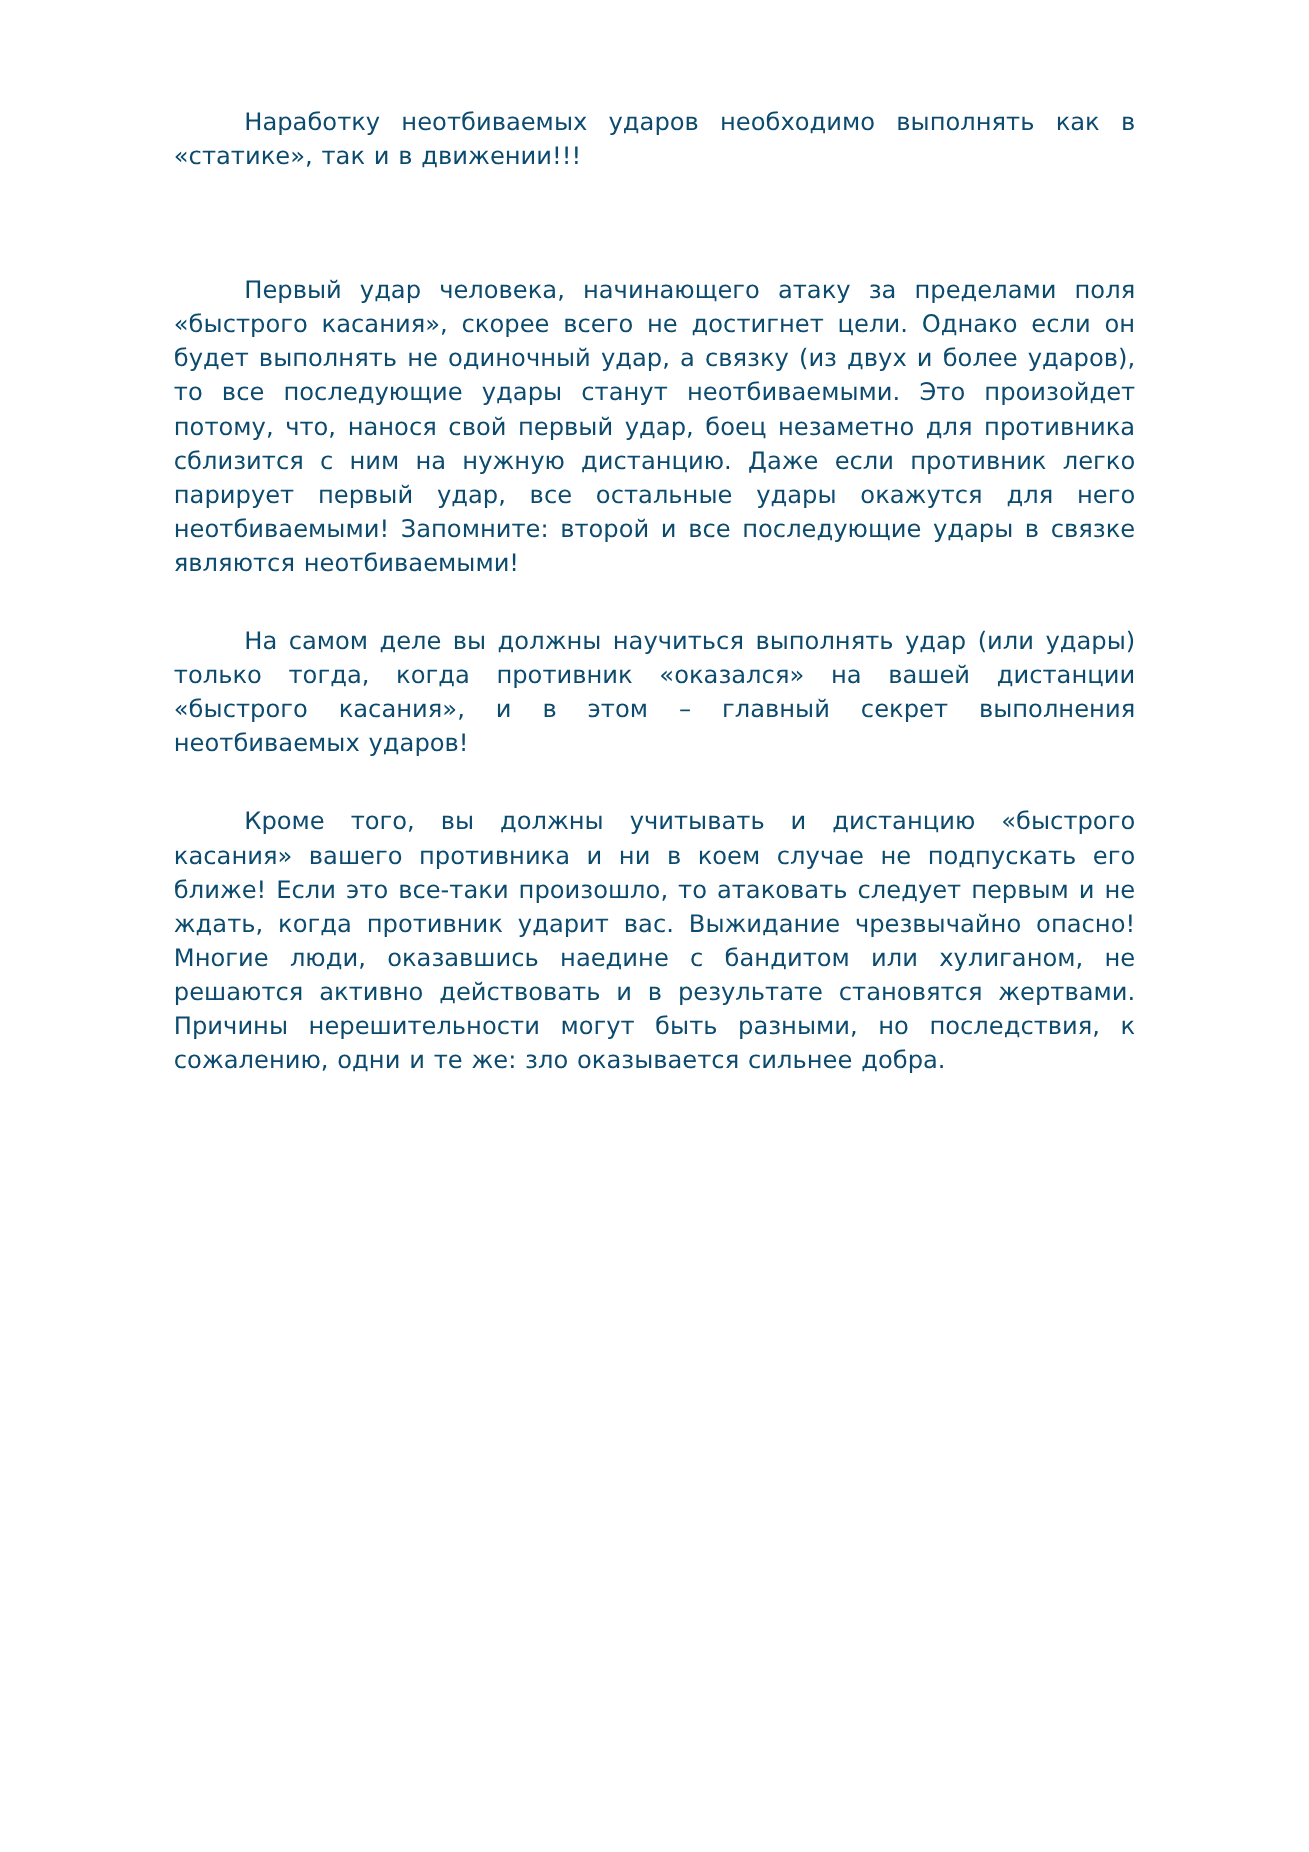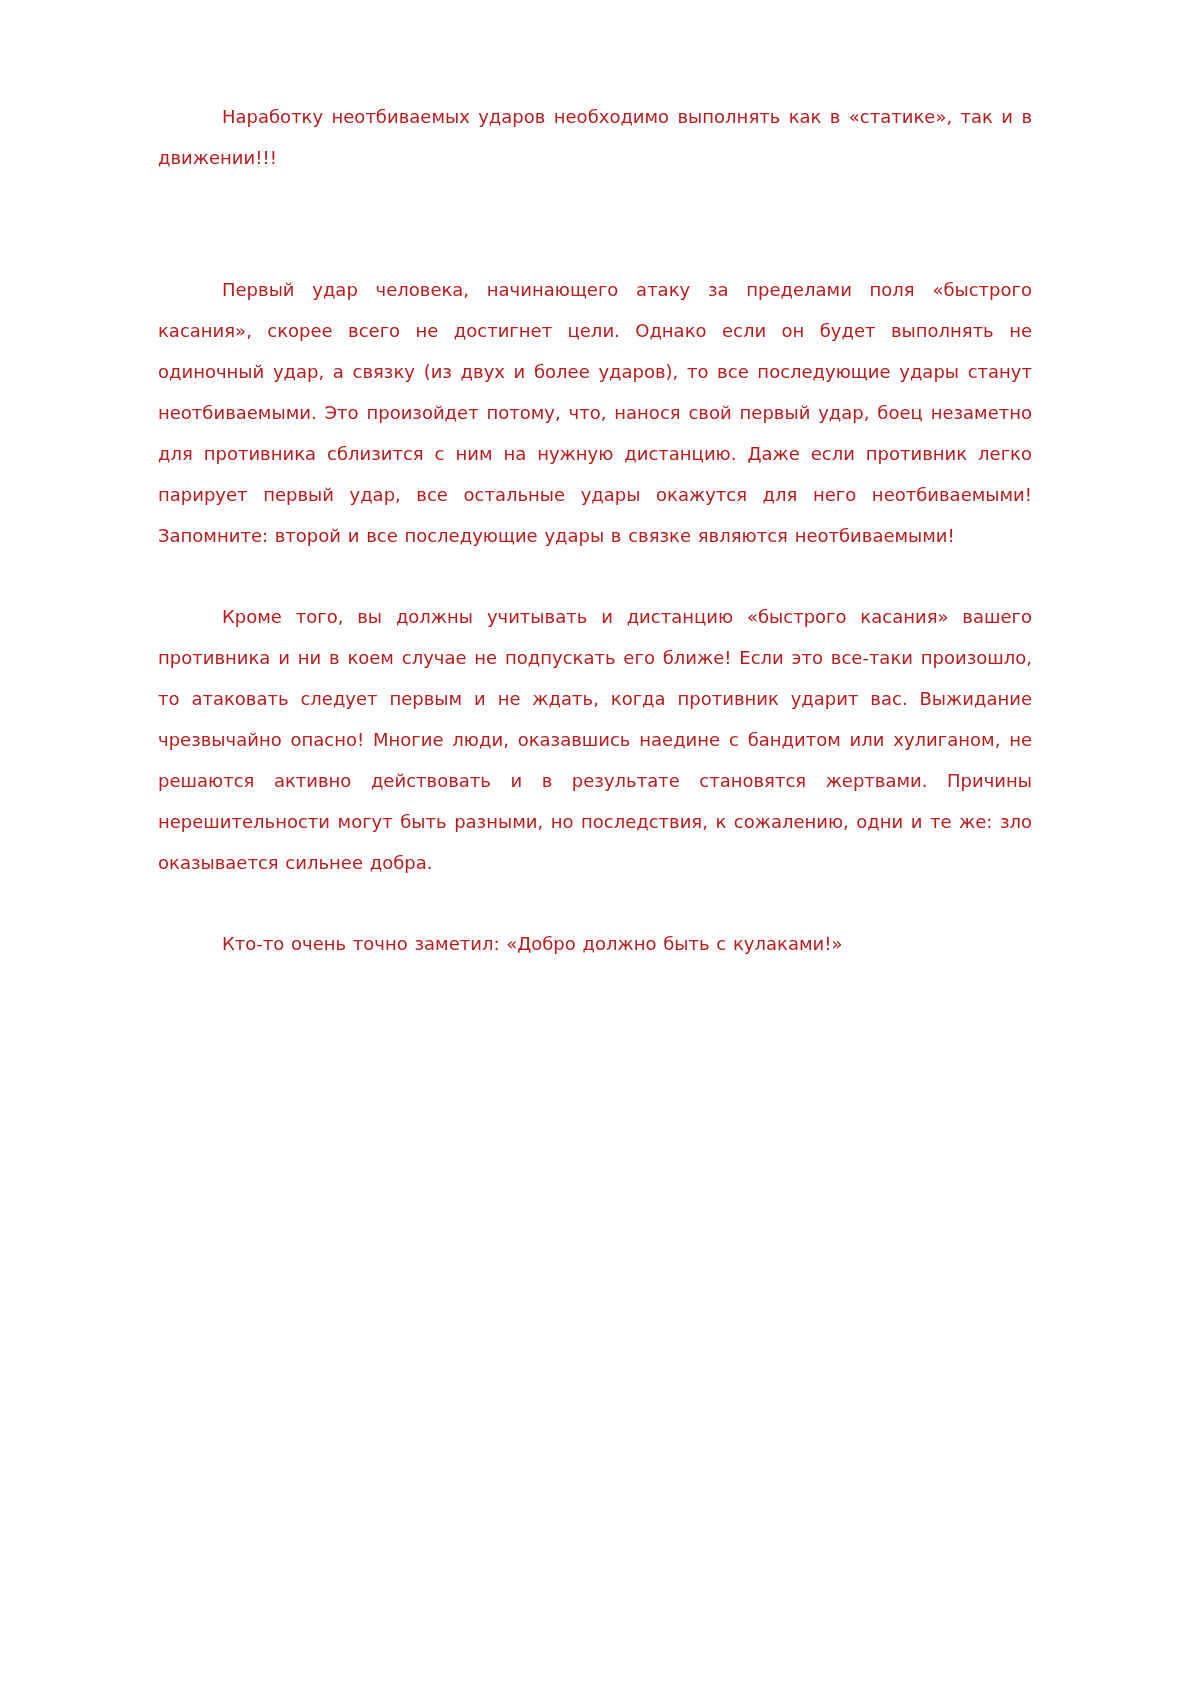--- a/index.html
+++ b/index.html
@@ -16,34 +16,34 @@
     box-sizing: border-box;
     padding: 96px 158px 0 158px;
     overflow: hidden;
     font-family: "DejaVu Sans", "Liberation Sans", sans-serif;
   }
   .doc {
     width: 100%;
   }
   .doc p {
     margin: 0 0 40px 0;
-    font-size: 18px;
-    line-height: 41px;
-    color: #b91c1c;
+    font-size: 22px;
+    line-height: 31px;
+    color: #0c4a6e;
     text-align: justify;
     text-indent: 64px;
     word-spacing: 1px;
   }
   .doc p:first-child {
     margin-bottom: 91px;
   }
 </style>
 </head>
 <body>
 
 <div class="page">
   <div class="doc">
       <p>Наработку неотбиваемых ударов необходимо выполнять как в «статике», так и в движении!!!</p>
       <p>Первый удар человека, начинающего атаку за пределами поля «быстрого касания», скорее всего не достигнет цели. Однако если он будет выполнять не одиночный удар, а связку (из двух и более ударов), то все последующие удары станут неотбиваемыми. Это произойдет потому, что, нанося свой первый удар, боец незаметно для противника сблизится с ним на нужную дистанцию. Даже если противник легко парирует первый удар, все остальные удары окажутся для него неотбиваемыми! Запомните: второй и все последующие удары в связке являются неотбиваемыми!</p>
+      <p>На самом деле вы должны научиться выполнять удар (или удары) только тогда, когда противник «оказался» на вашей дистанции «быстрого касания», и в этом – главный секрет выполнения неотбиваемых ударов!</p>
       <p>Кроме того, вы должны учитывать и дистанцию «быстрого касания» вашего противника и ни в коем случае не подпускать его ближе! Если это все-таки произошло, то атаковать следует первым и не ждать, когда противник ударит вас. Выжидание чрезвычайно опасно! Многие люди, оказавшись наедине с бандитом или хулиганом, не решаются активно действовать и в результате становятся жертвами. Причины нерешительности могут быть разными, но последствия, к сожалению, одни и те же: зло оказывается сильнее добра.</p>
-      <p>Кто-то очень точно заметил: «Добро должно быть с кулаками!»</p>
     </div>
 </div>
 
 </body></html>

